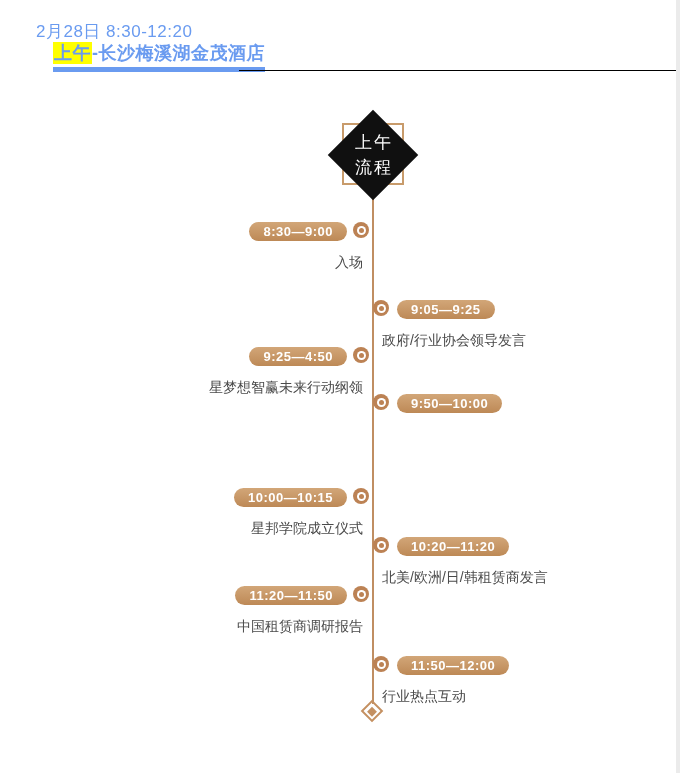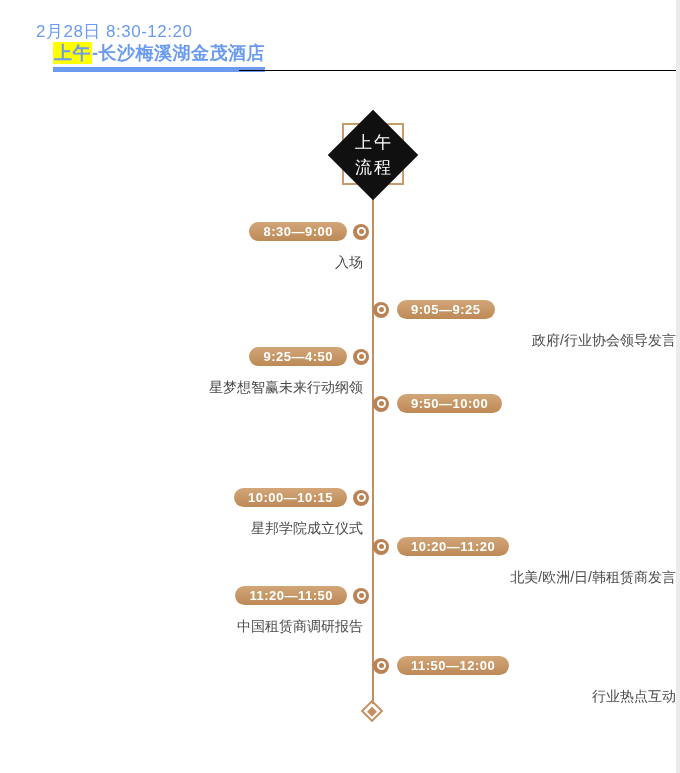--- a/index.html
+++ b/index.html
@@ -98,21 +98,20 @@
     background:#c49061;
   }
   
   .item{
     position:absolute;
   }
   .item.left{ left:0; width:369px; }
   .item.right{ left:373px; width:303px; }
   .badge-row{
     display:flex;
-    align-items:center;
     height:19px;
   }
   .item.left  .badge-row{ justify-content:flex-end; }
   .item.right .badge-row{ justify-content:flex-start; }
   .badge{
     display:inline-block;
     background:linear-gradient(180deg,#d2a678 0%,#bd8956 100%);
     color:#ffffff;
     font-size:13px;
     font-weight:bold;
@@ -142,21 +141,21 @@
     border-radius:50%;
     background:#bc8254;
   }
   .item .label{
     margin-top:13px;
     font-size:14px;
     color:#4a4a4a;
     white-space:nowrap;
   }
   .item.left  .label{ text-align:right; padding-right:6px; }
-  .item.right .label{ text-align:right;   }
+  .item.right .label{ text-align:left;  padding-left:9px;  }
 </style>
 </head>
 <body>
 
 <div class="page">
   <div class="scroll-strip"></div>
 
   <div class="hdr-date">2月28日 8:30-12:20</div>
 
   <div class="hdr-title"><span class="hl">上午</span><span>-长沙梅溪湖金茂酒店</span></div>

